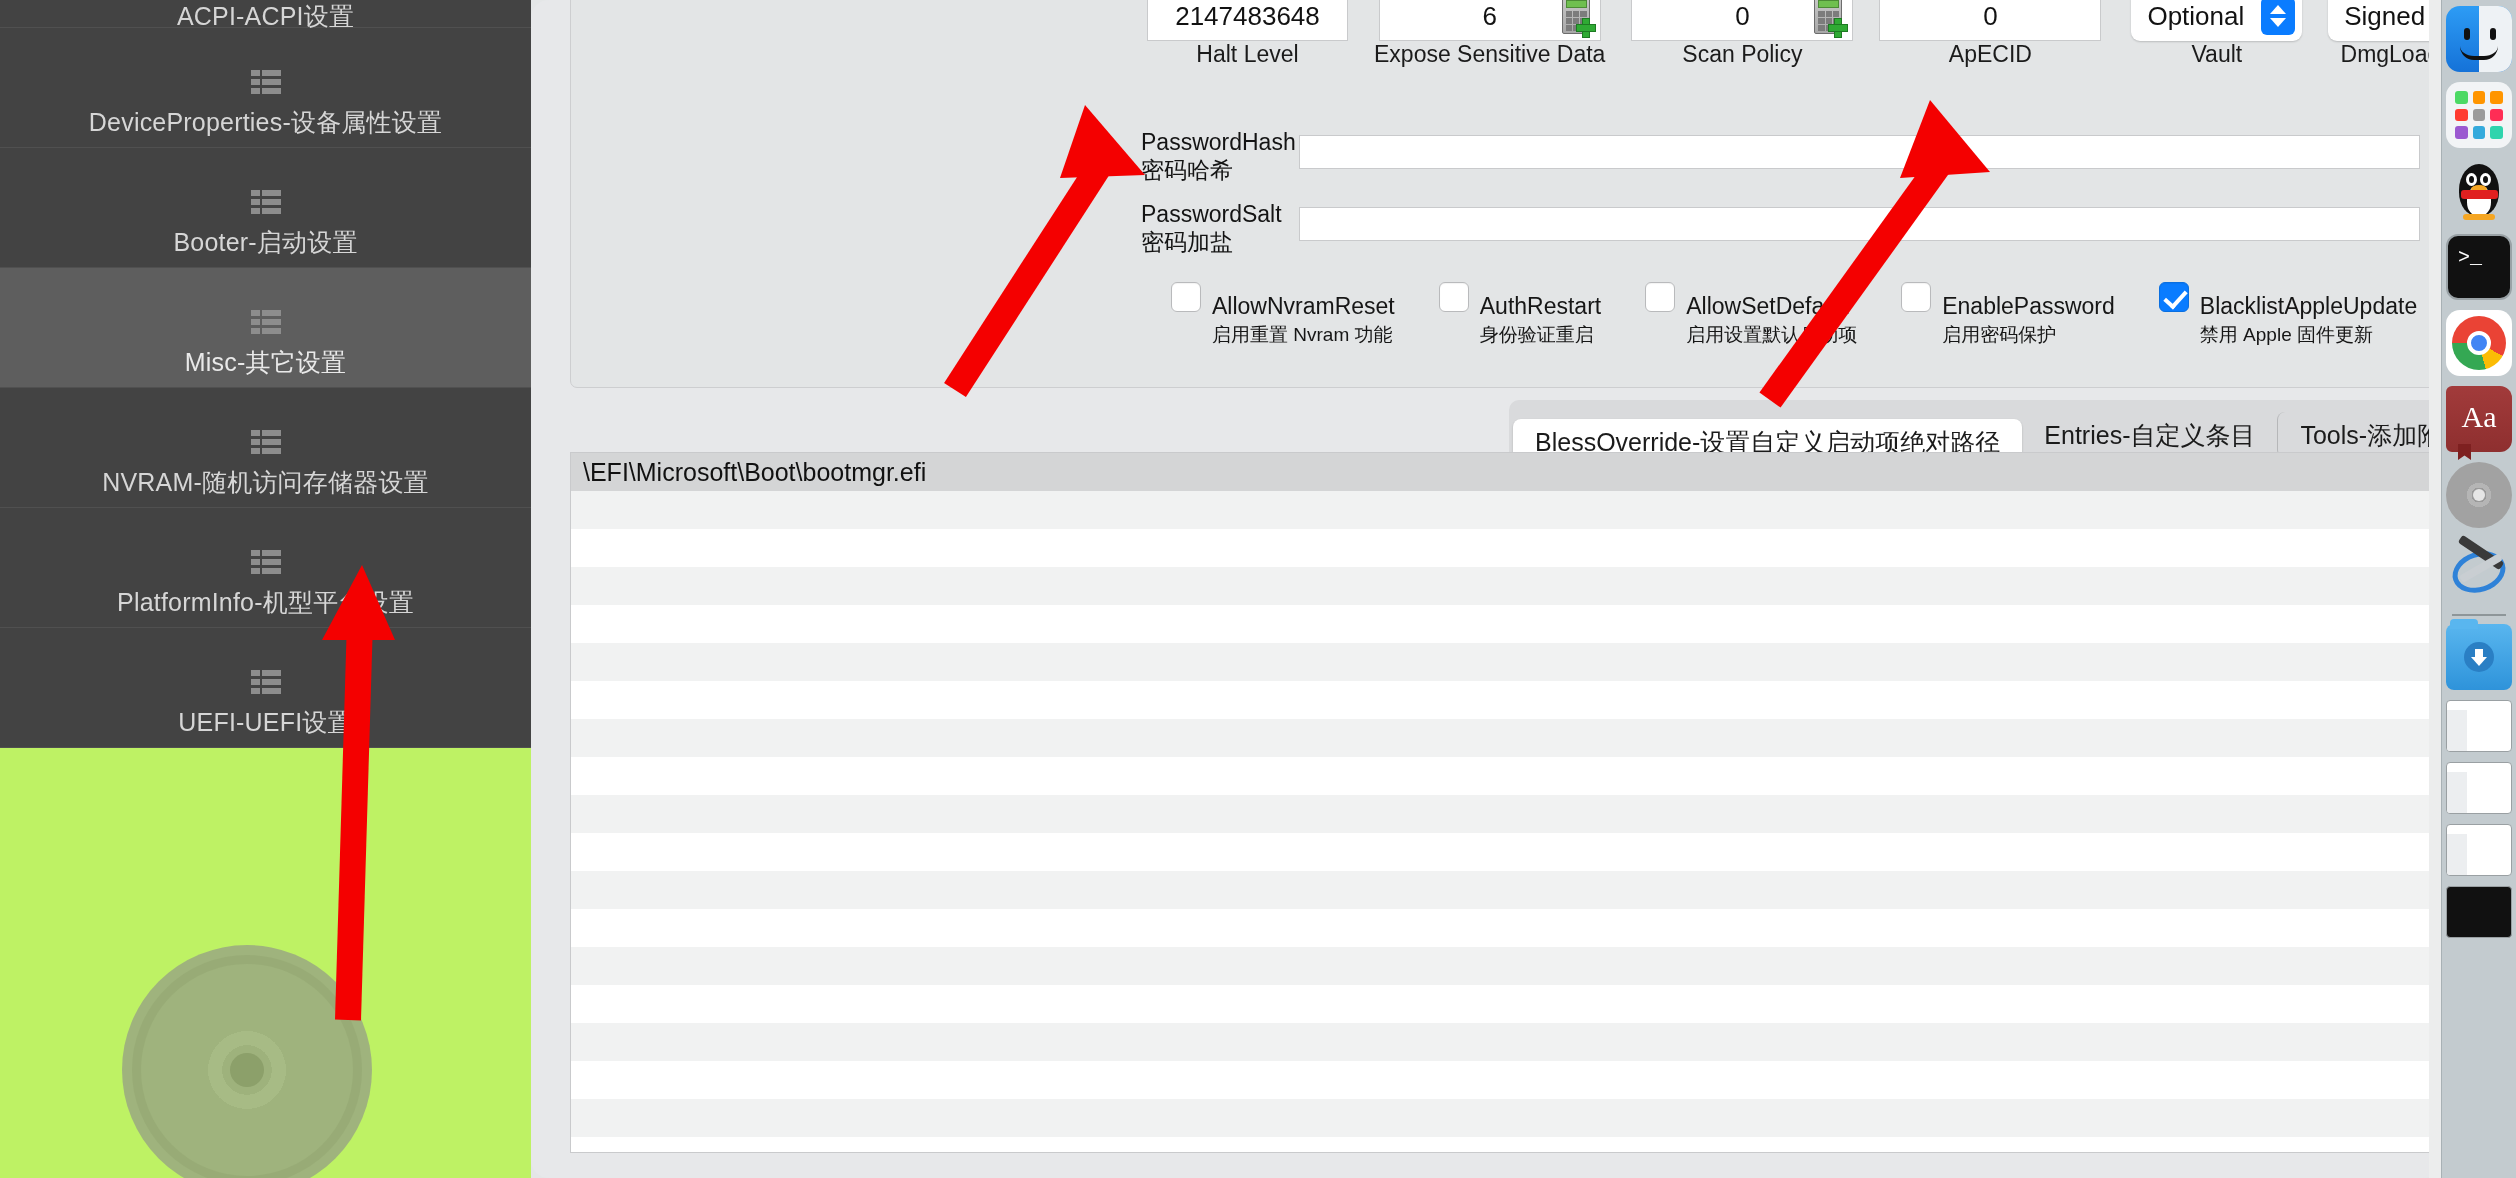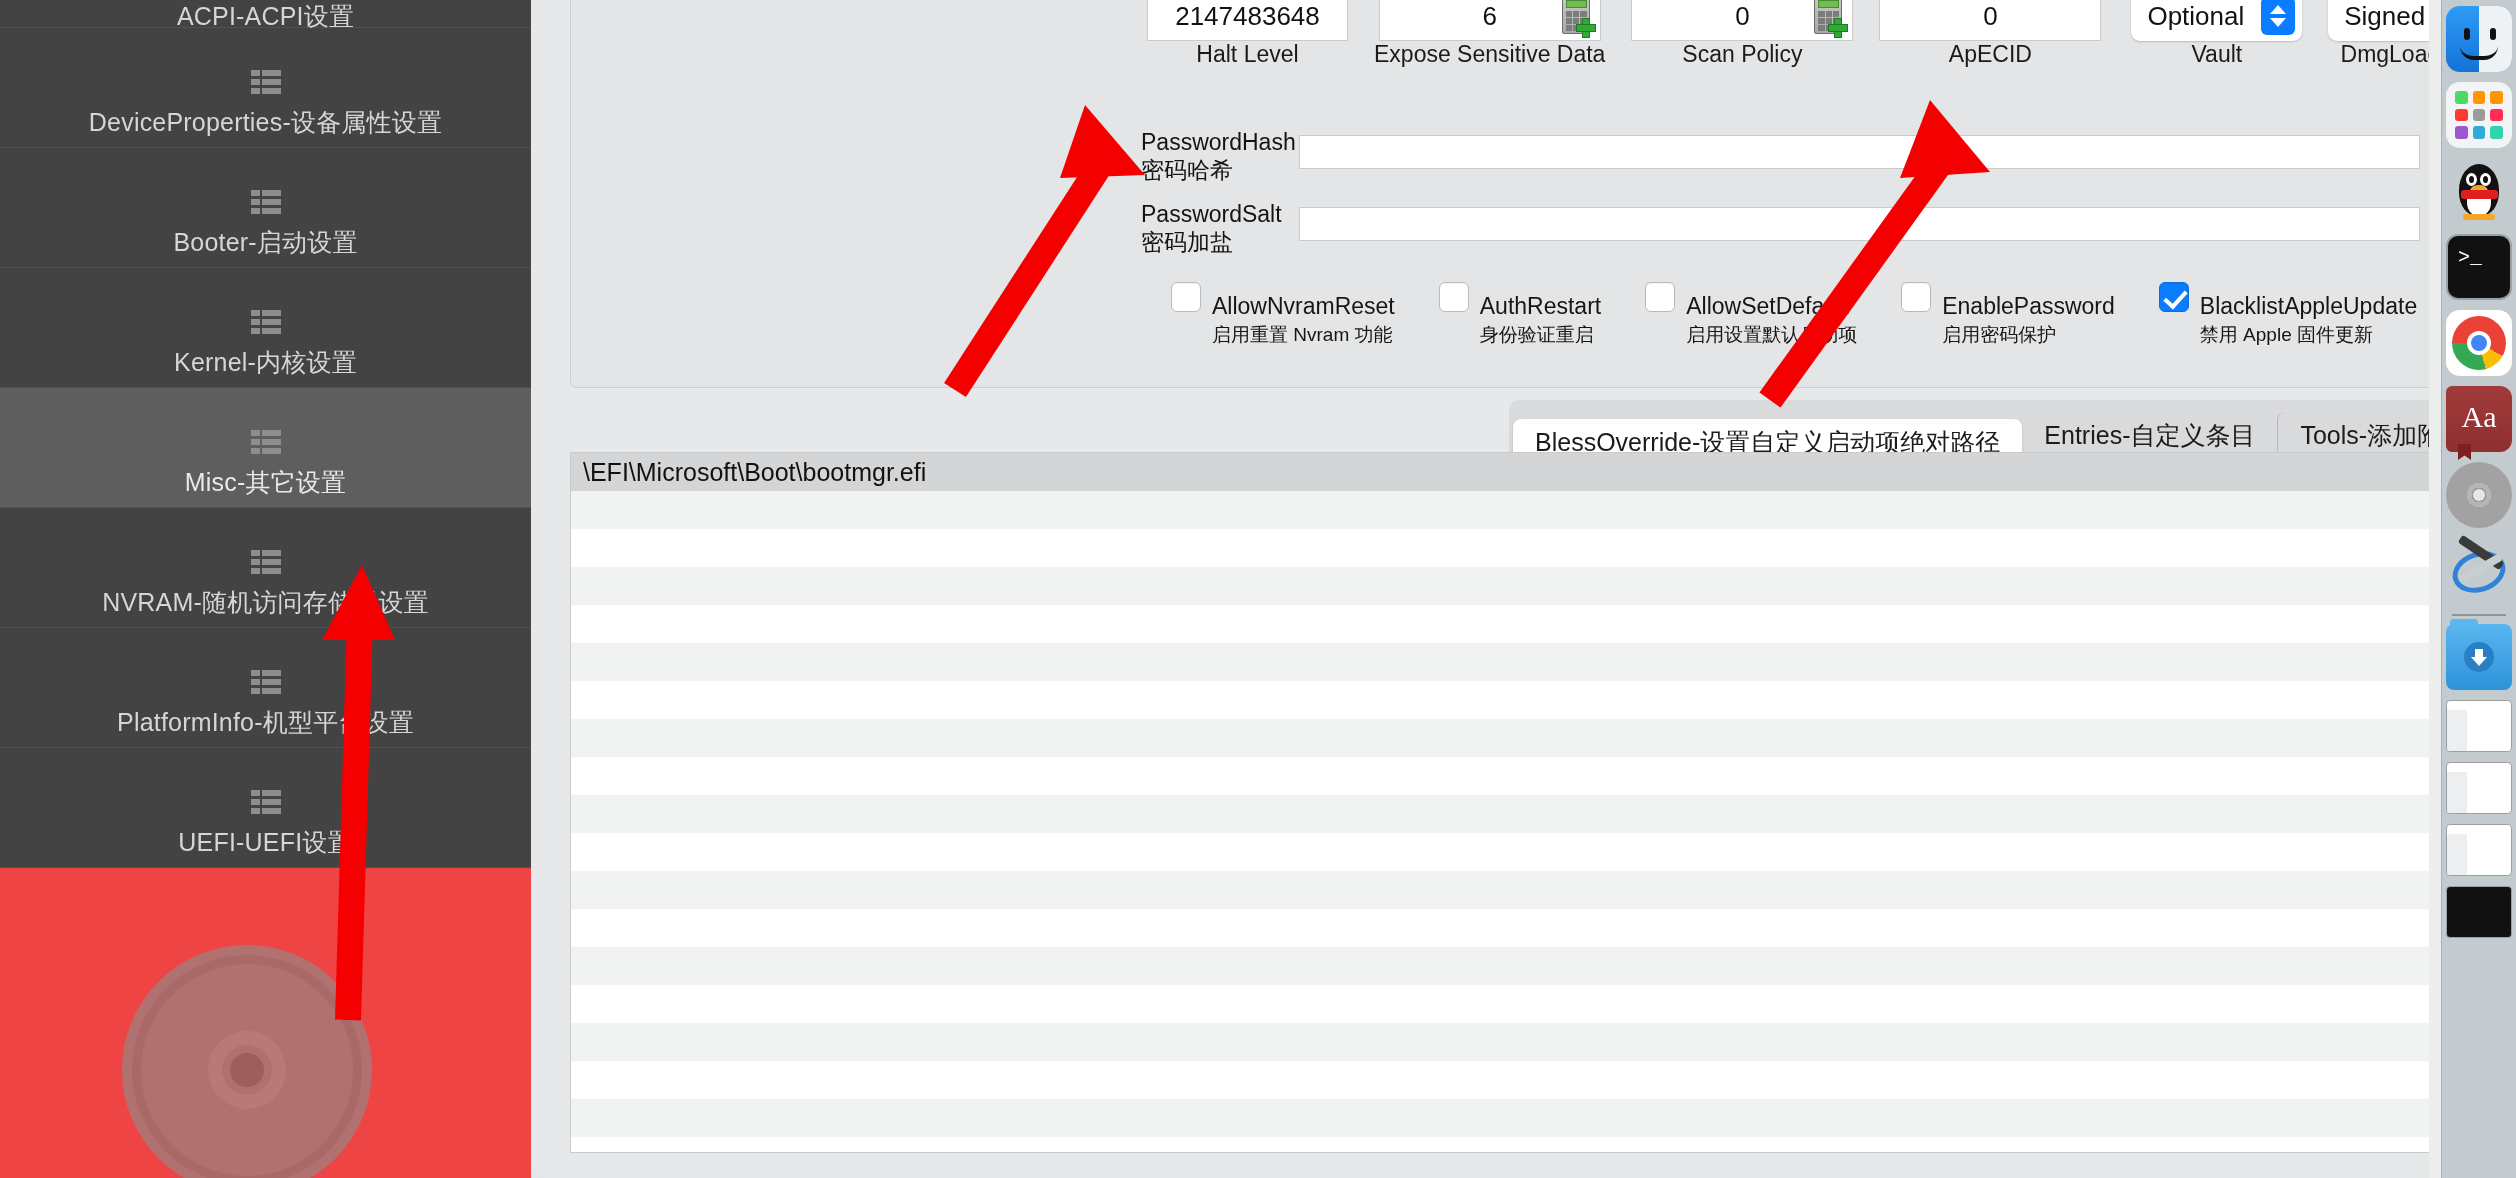--- a/index.html
+++ b/index.html
@@ -8,21 +8,21 @@
     width: 2516px; height: 1178px;
     overflow: hidden;
     font-family: "Liberation Sans", "DejaVu Sans", sans-serif;
     background: #e4e6e7;
   }
   #root { position: relative; width: 2516px; height: 1178px; }
 
   
   .sidebar {
     position: absolute; left: 0; top: 0; width: 531px; height: 1178px;
-    background: #ef4444;
+    background: #bef264;
     overflow: hidden;
   }
   .side-item {
     position: relative;
     height: 120px;
     border-bottom: 1px solid #505050;
     display: flex; flex-direction: column;
     align-items: center; justify-content: flex-end;
     padding-bottom: 8px;
     background: #434343;
@@ -320,31 +320,20 @@
           <i></i>
           <i></i>
           <i></i>
           <i></i>
           <i></i>
           <i></i>
         </span>
       <span class="side-label">Booter-启动设置</span>
     </div>
 
-    <div class="side-item">
-      <span class="side-icon">
-          <i></i>
-          <i></i>
-          <i></i>
-          <i></i>
-          <i></i>
-          <i></i>
-        </span>
-      <span class="side-label">Kernel-内核设置</span>
-    </div>
 
     <div class="side-item selected">
       <span class="side-icon">
           <i></i>
           <i></i>
           <i></i>
           <i></i>
           <i></i>
           <i></i>
         </span>

